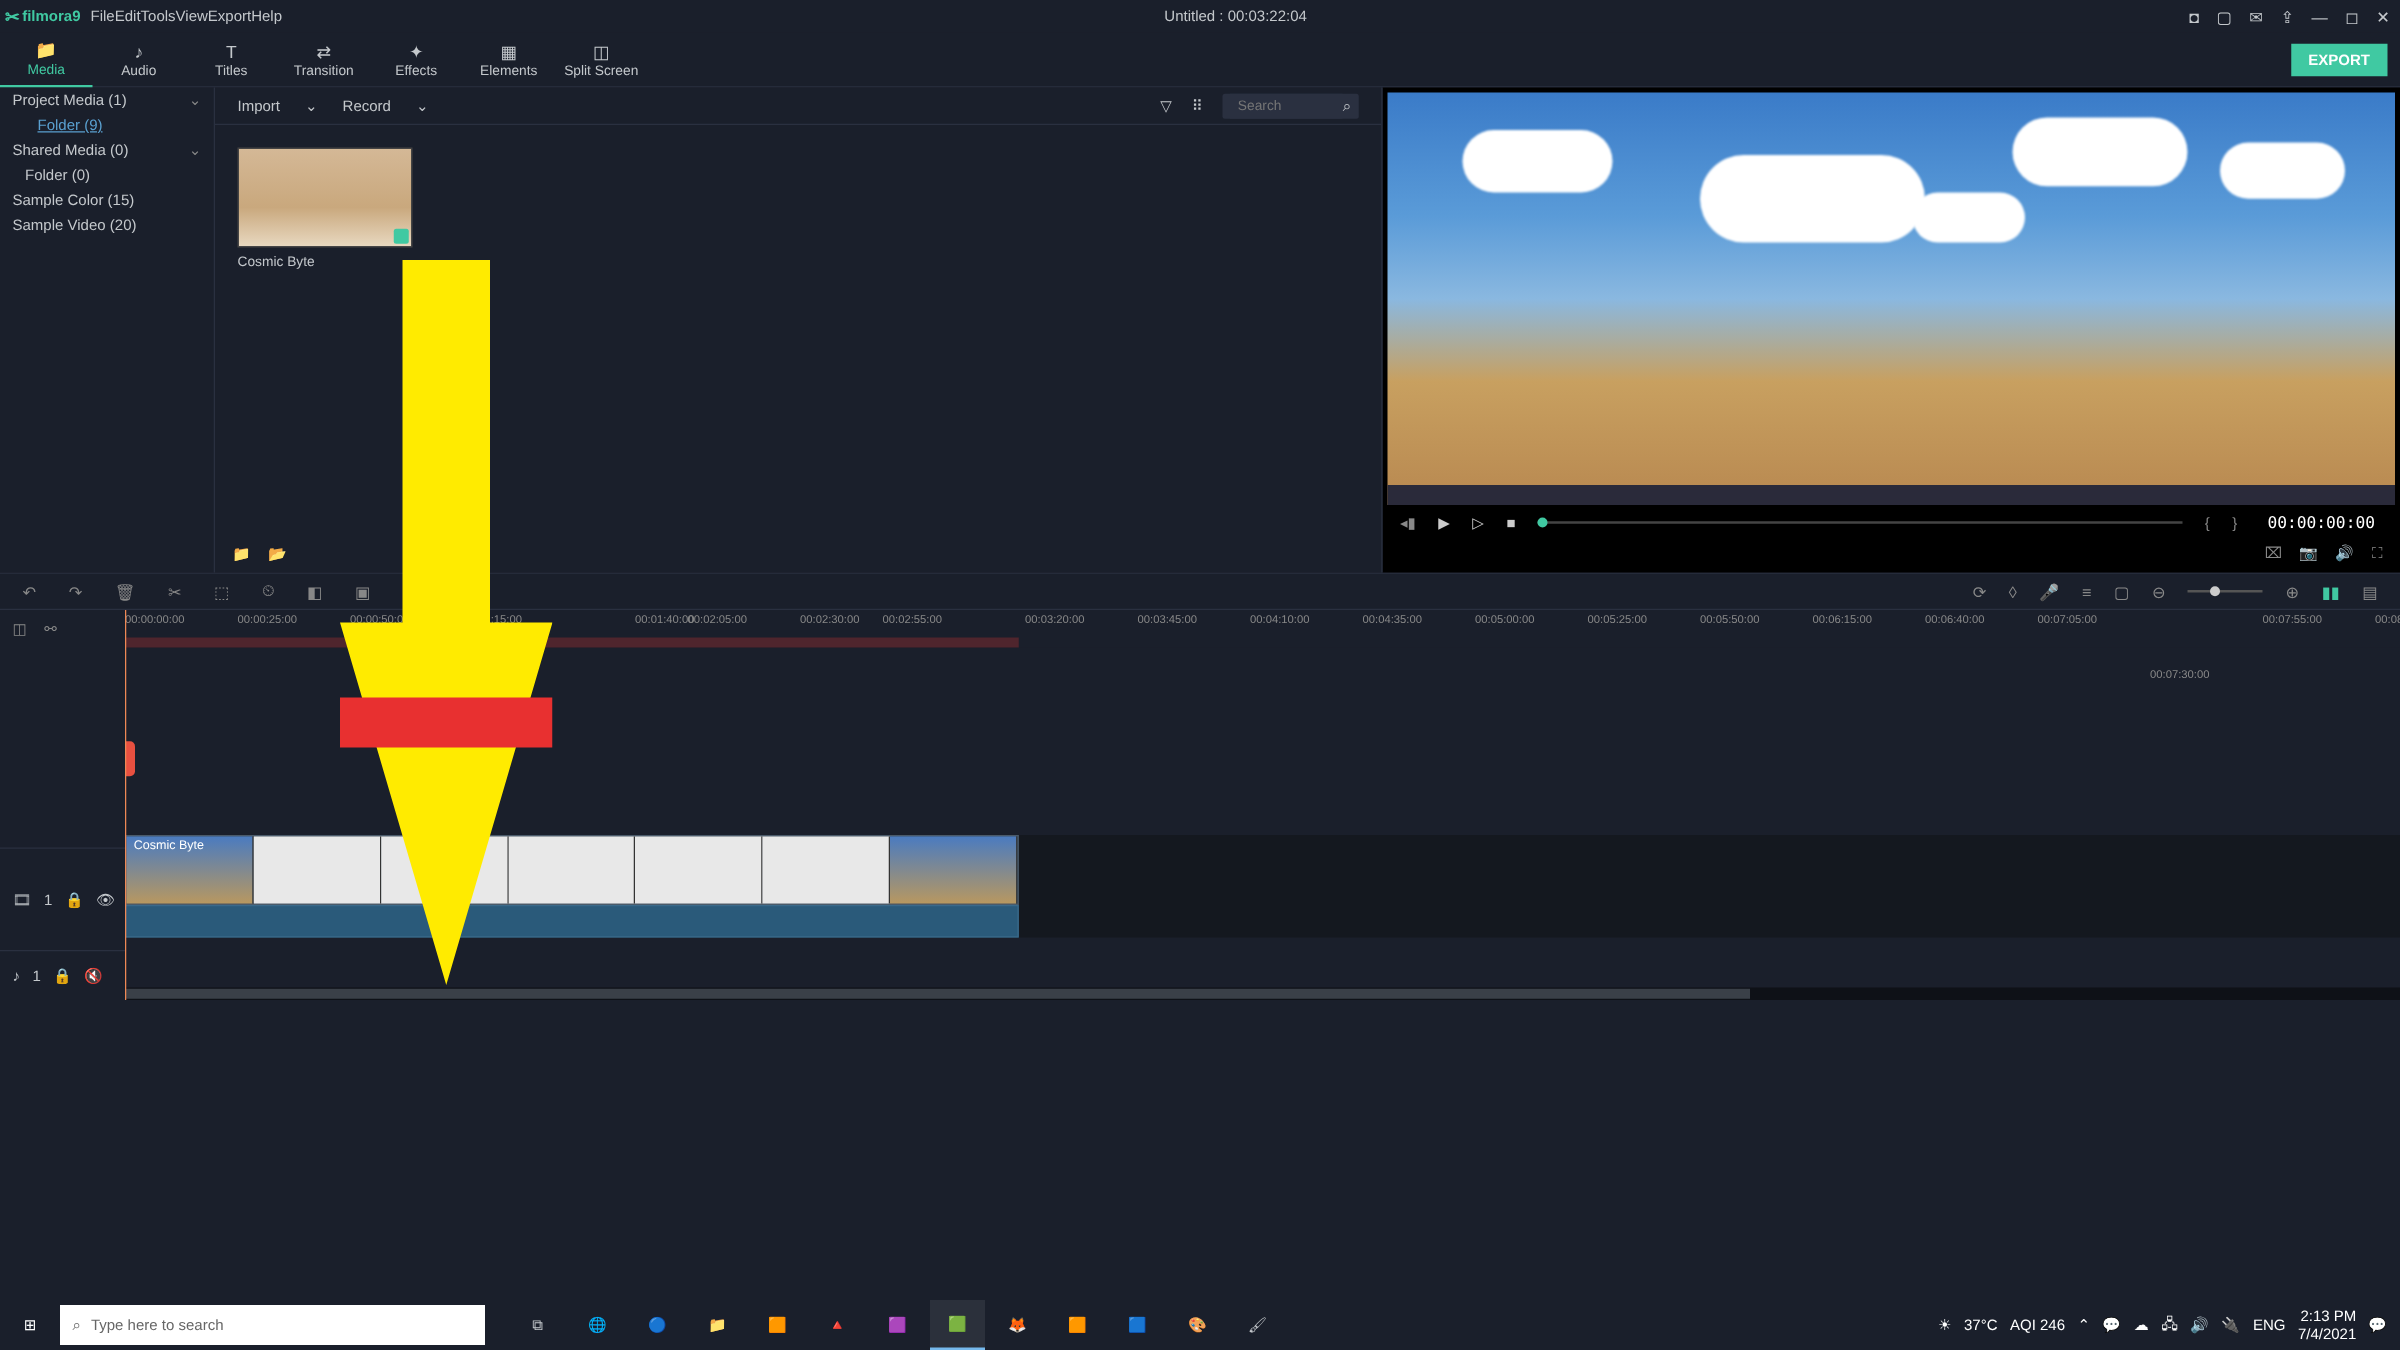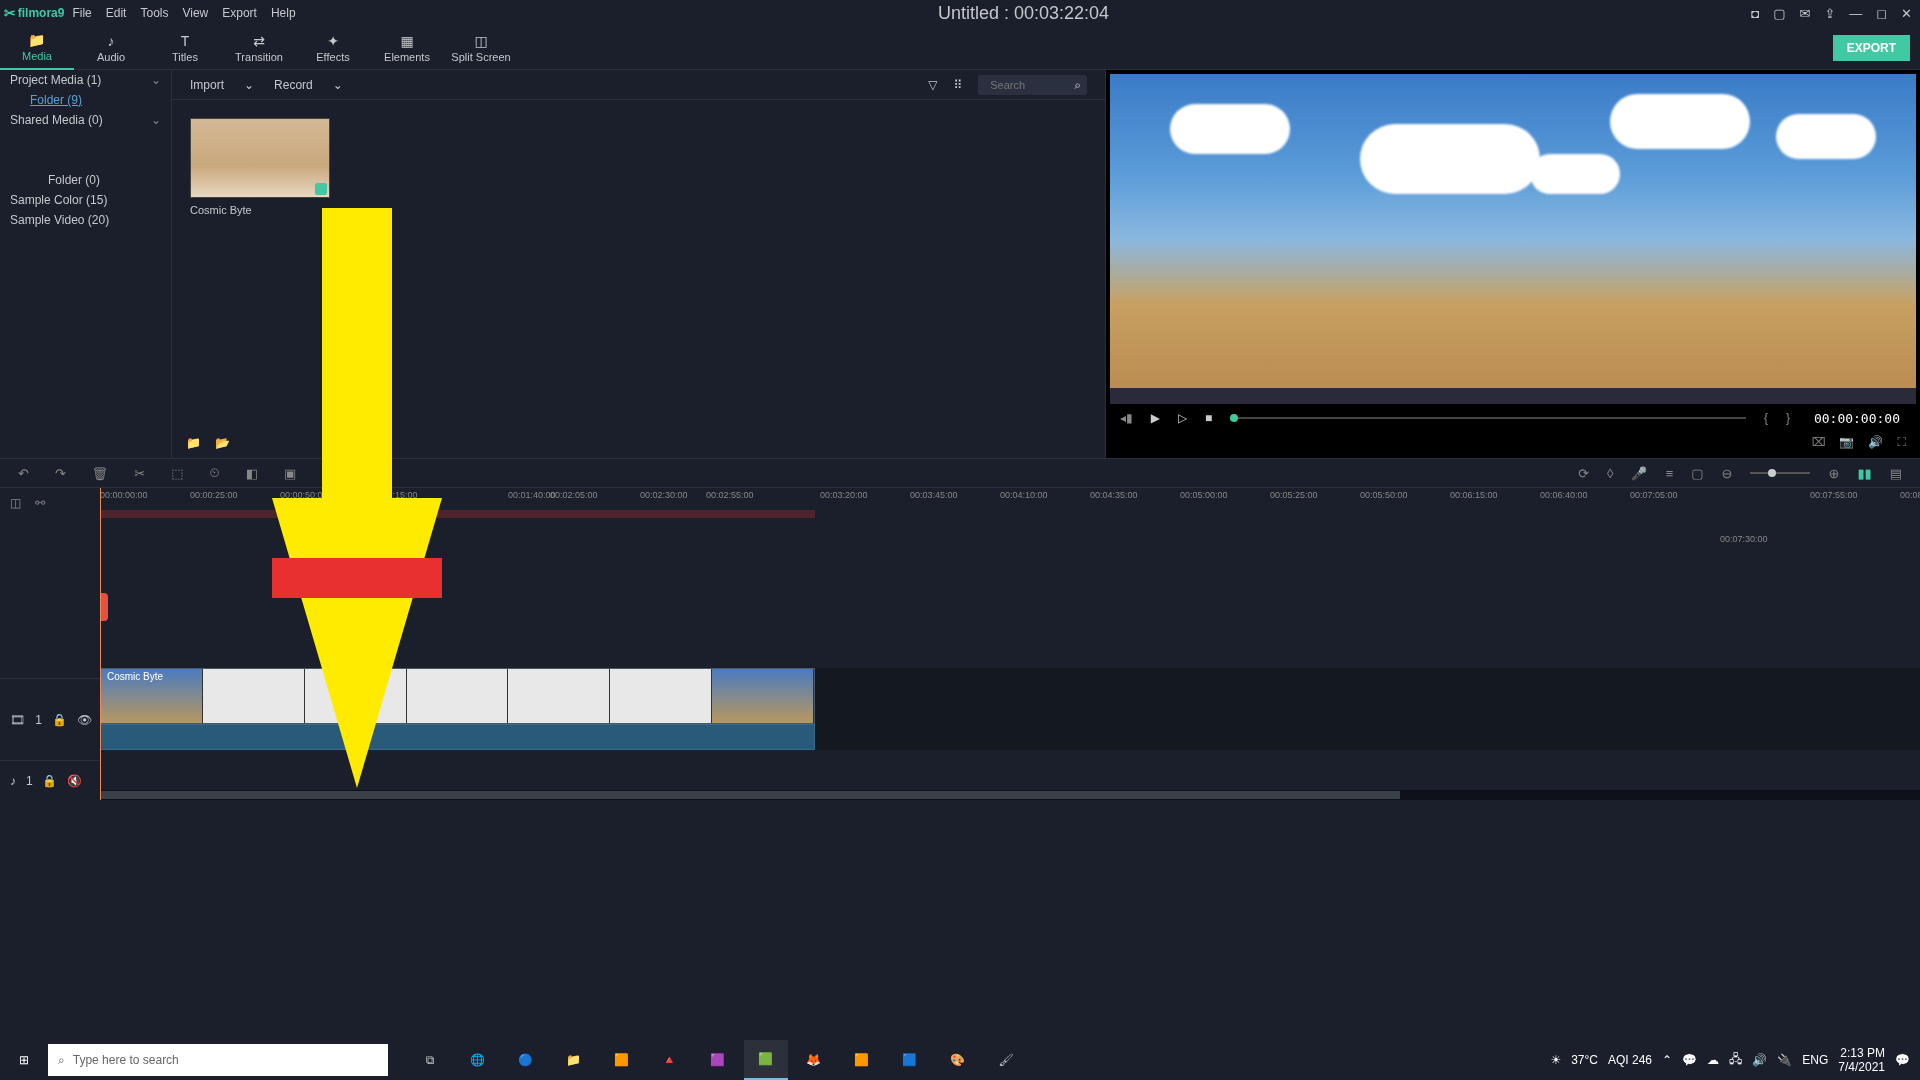--- a/index.html
+++ b/index.html
@@ -2,39 +2,39 @@
 <html><head>
 <meta charset="utf-8">
 <style>
 * { margin: 0; padding: 0; box-sizing: border-box; font-family: 'Segoe UI', Arial, sans-serif; font-size: 12px; }
 body { background: #1a1f2b; color: #c4c8cc; width: 1920px; height: 1080px; overflow: hidden; position: relative; }
 
 
 .titlebar { height: 26px; background: #1a1f2b; display: flex; align-items: center; padding: 0 4px; }
 .logo { color: #40c9a2; font-weight: bold; font-size: 13px; margin-right: 8px; display: flex; align-items: center; }
 .logo-icon { color: #40c9a2; margin-right: 2px; font-size: 14px; }
-.menu { display: flex; gap: 14px; }
+.menu { display: flex; }
 .menu-item { color: #c4c8cc; cursor: pointer; font-size: 12px; }
-.title-center { flex: 1; text-align: center; color: #c4c8cc; font-size: 18px; }
+.title-center { flex: 1; text-align: center; color: #c4c8cc; font-size: 12px; }
 .title-right { display: flex; gap: 14px; align-items: center; margin-right: 4px; }
 .title-right span { color: #c4c8cc; cursor: pointer; font-size: 13px; }
 
 
 .toolbar { height: 44px; background: #1a1f2b; display: flex; align-items: center; border-bottom: 1px solid #2a3040; }
 .tool-tab { width: 74px; height: 44px; display: flex; flex-direction: column; align-items: center; justify-content: center; cursor: pointer; gap: 2px; }
 .tool-tab.active { border-bottom: 2px solid #40c9a2; color: #40c9a2; }
 .tool-tab-icon { font-size: 14px; }
 .tool-tab-label { font-size: 11px; }
 .export-btn { margin-left: auto; margin-right: 10px; background: #40c9a2; color: #fff; border: none; padding: 6px 14px; font-size: 12px; font-weight: 600; cursor: pointer; }
 
 
 .main { display: flex; height: 388px; }
 .sidebar { width: 172px; background: #1a1f2b; border-right: 1px solid #2a3040; }
 .side-item { padding: 3px 10px; display: flex; align-items: center; justify-content: space-between; font-size: 11px; }
-.side-item.sub { padding-left: 48px; margin-top: 40px; }
+.side-item.sub { padding-left: 20px; }
 .side-item .chev { color: #888; }
 .side-item.link { color: #5aa0d0; text-decoration: underline; padding-left: 30px; }
 
 .media-panel { flex: 1; background: #1a1f2b; display: flex; flex-direction: column; border-right: 1px solid #2a3040; position: relative; }
 .media-header { height: 30px; display: flex; align-items: center; gap: 20px; padding: 0 18px; border-bottom: 1px solid #2a3040; }
 .dropdown { display: flex; align-items: center; gap: 20px; cursor: pointer; font-size: 12px; }
 .media-header-right { margin-left: auto; display: flex; align-items: center; gap: 16px; }
 .search-box { background: #2a3040; border: none; color: #c4c8cc; padding: 4px 6px; width: 90px; font-size: 11px; }
 .search-wrap { display: flex; align-items: center; background: #2a3040; border-radius: 2px; padding: 0 6px; }
 

